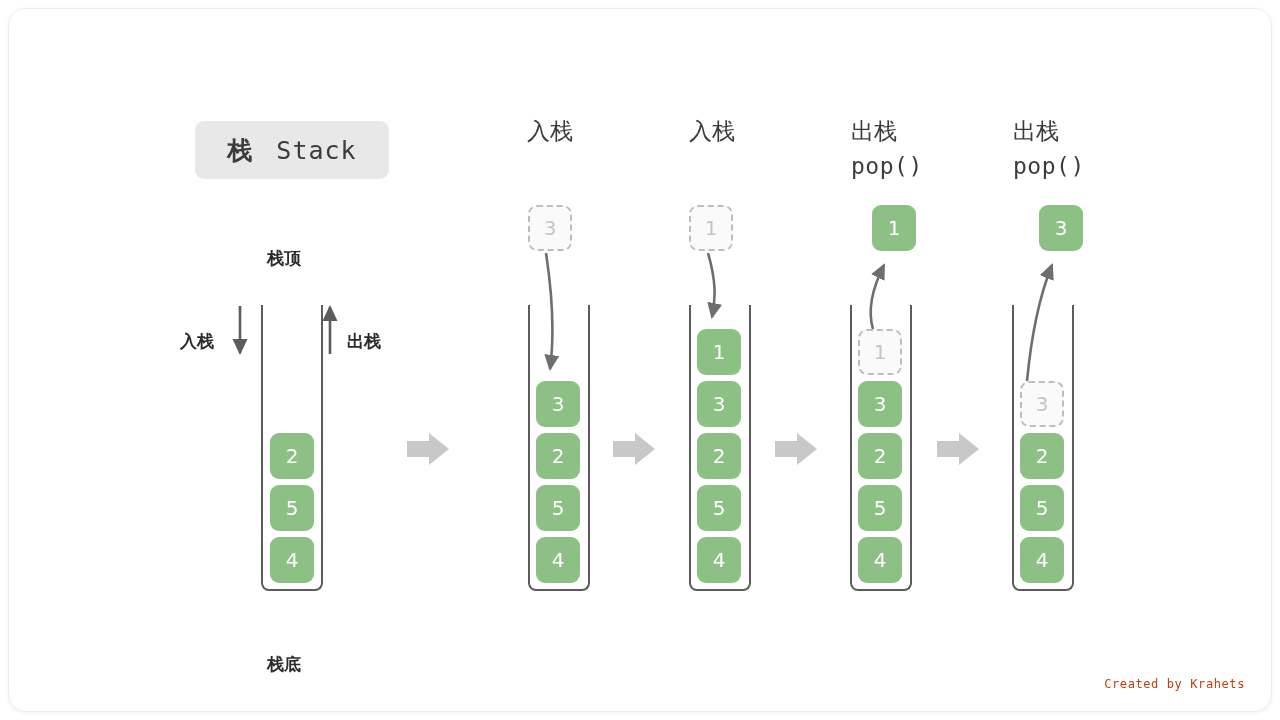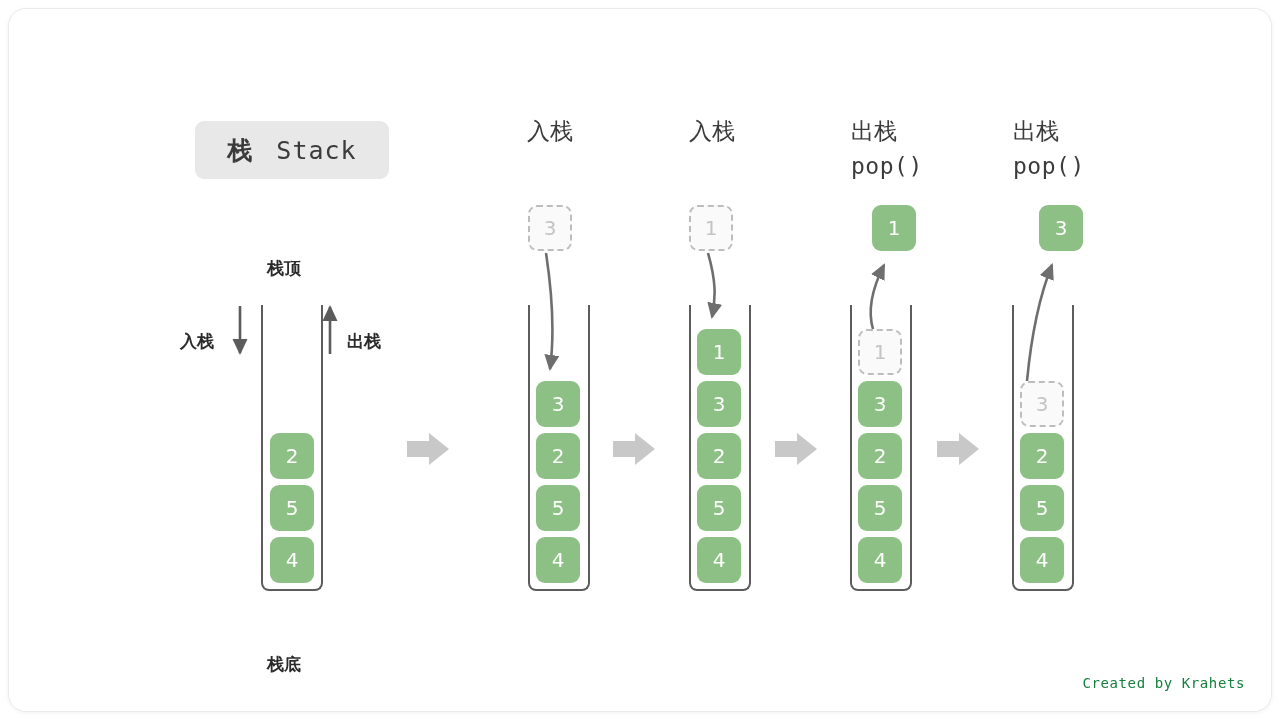--- a/index.html
+++ b/index.html
@@ -137,36 +137,36 @@
     height: 704px;
     pointer-events: none;
   }
 
   
   #credit {
     position: absolute;
     right: 26px;
     bottom: 20px;
     font-family: "DejaVu Sans Mono", "Liberation Mono", monospace;
-    font-size: 14px;
-    color: #15803d;
+    font-size: 12px;
+    color: #c2410c;
     letter-spacing: 0.6px;
   }
 </style>
 </head>
 <body>
 
 <div id="card">
 
   <div id="title-badge">
     <span class="t-cn">栈</span>
     <span class="t-en">Stack</span>
   </div>
 
-  <div class="cn-label" style="left:258px; top:248px;font-family:Liberation Serif, serif;">栈顶</div>
+  <div class="cn-label" style="left:258px; top:238px;font-family:Liberation Serif, serif;">栈顶</div>
   <div class="cn-label" style="left:258px; top:644px;">栈底</div>
   <div class="cn-label" style="left:171px; top:321px;">入栈</div>
   <div class="cn-label" style="left:338px; top:321px;">出栈</div>
 
   <div class="stack-box" style="left:252px; top:296px; height:286px;"></div>
   <div class="cell filled" style="left:261px; top:424px;">2</div>
   <div class="cell filled" style="left:261px; top:476px;">5</div>
   <div class="cell filled" style="left:261px; top:528px;">4</div>
 
   <div class="col-header" style="left:518px; top:105px;">

